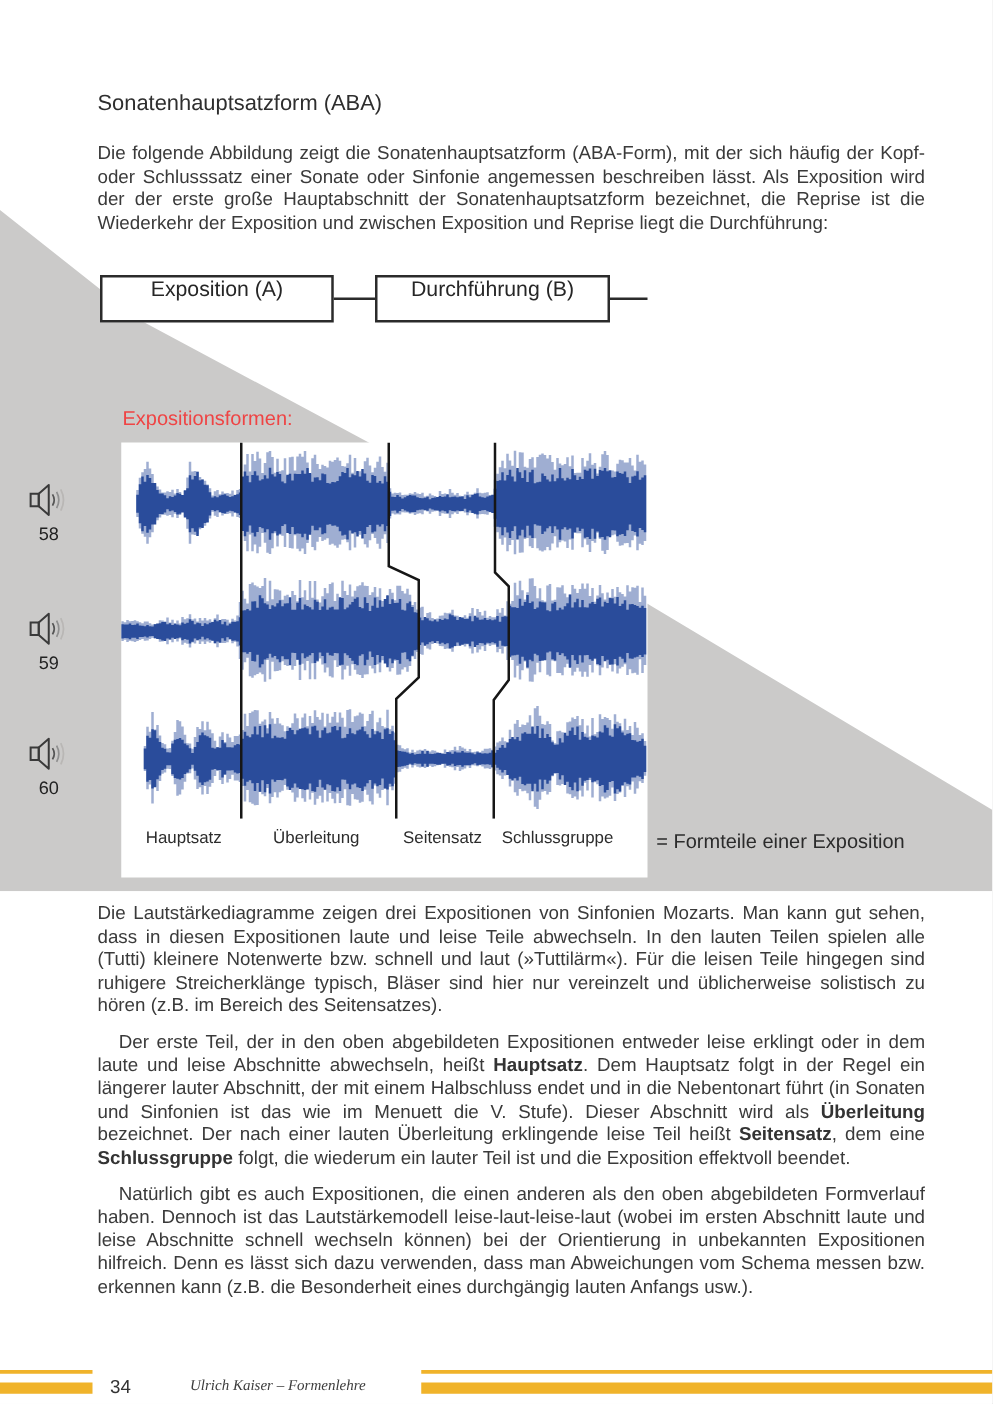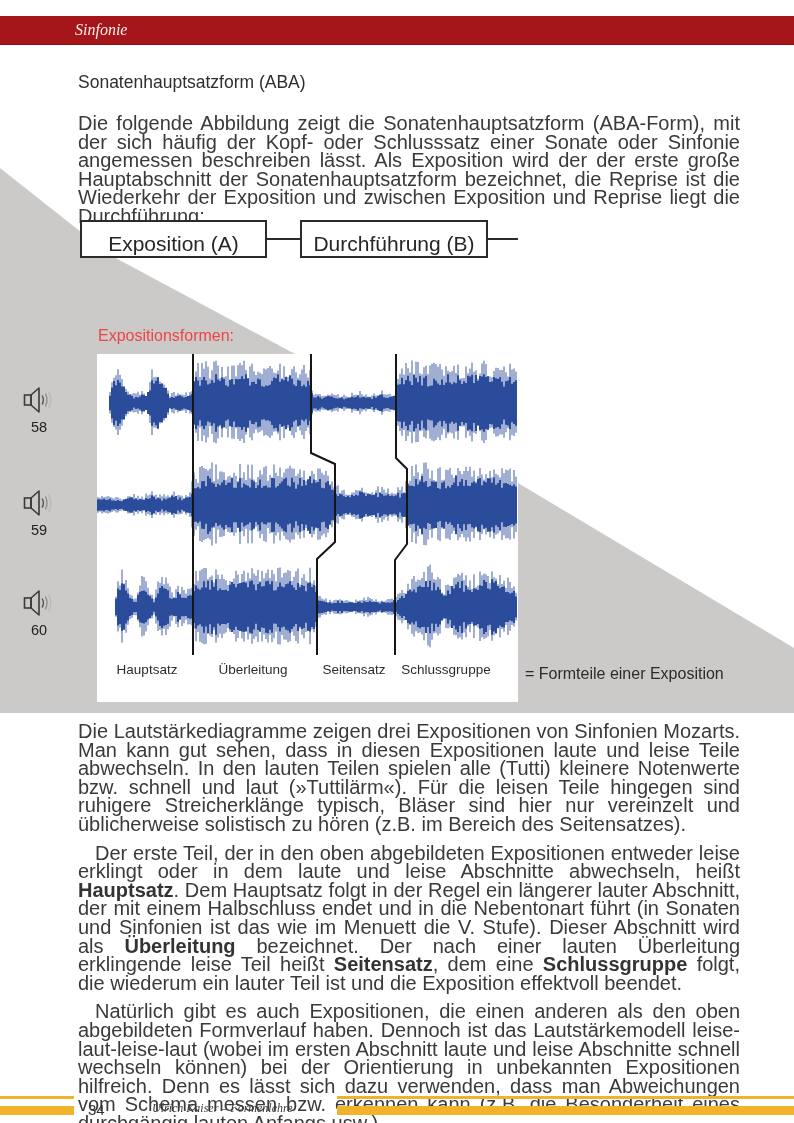--- a/index.html
+++ b/index.html
@@ -8,29 +8,29 @@
   
   .header-bar{position:absolute;left:0;top:16px;width:794px;height:28px;background:#a5161a;
               border-bottom:1px solid #8e1115;}
   .header-bar span{position:absolute;left:75px;top:0;line-height:27px;color:#f7efef;
                    font-family:"Liberation Serif",serif;font-style:italic;font-size:16px;}
   
   .gray-band{position:absolute;left:0;top:0;width:794px;height:1123px;background:#cbcac9;
              clip-path:polygon(0px 168px,110px 255px,295px 354px,518px 483px,794px 648px,794px 713px,0px 713px);}
   
   .h1{position:absolute;left:78px;top:72px;font-size:17.5px;font-weight:normal;color:#2e2e2e;}
-  .bodytext{font-size:20px;line-height:18.6px;color:#3a3a3a;text-align:justify;}
+  .bodytext{font-size:15px;line-height:18.6px;color:#3a3a3a;text-align:justify;}
   .intro{position:absolute;left:78px;top:114px;width:662px;margin:0;}
   .paras{position:absolute;left:78px;top:722px;width:662px;}
   .paras p{margin:0 0 10px 0;}
   .paras p.indent{text-indent:17px;}
   .bodytext b{color:#333;}
   
   .fbox{position:absolute;top:220px;height:34px;background:#fff;border:2px solid #2b2b2b;
-        display:flex;align-items:flex-end;justify-content:center;font-size:21px;color:#262626;}
+        display:flex;align-items:flex-start;justify-content:center;font-size:17px;color:#262626;}
   .connector{position:absolute;top:238px;height:2px;background:#2b2b2b;}
   .diagram-caption{position:absolute;left:80px;top:280px;width:625px;text-align:center;
                    font-size:24px;color:#2b2b2b;}
   .expo-label{position:absolute;left:98px;top:327px;font-size:16px;color:#ef4444;}
   
   .fig-panel{position:absolute;left:97px;top:354px;width:421px;height:348px;background:#ffffff;}
   .fig-panel svg{position:absolute;left:0;top:0;}
   .section-labels{position:absolute;left:0;top:308px;width:421px;height:20px;}
   .section-labels span{position:absolute;transform:translateX(-50%);font-size:13.5px;color:#2c2c2c;white-space:nowrap;}
   .legend{position:absolute;left:525px;top:665px;font-size:16px;color:#2b2b2b;}
@@ -41,23 +41,20 @@
   .bar{position:absolute;background:#f0b32a;}
   .page-num{position:absolute;left:88px;top:1101px;font-size:15px;color:#333;}
   .credit{position:absolute;left:152px;top:1101px;font-family:"Liberation Serif",serif;
           font-style:italic;font-size:12px;color:#3c3c3c;}
 </style>
 </head>
 <body>
 
 <div class="page">
 
-  <div class="header-bar">
-    <span>Sinfonie</span>
-  </div>
 
   <div class="gray-band"></div>
 
   <div class="h1">Sonatenhauptsatzform (ABA)</div>
   <p class="bodytext intro"><span>Die folgende Abbildung zeigt die Sonatenhauptsatzform (ABA-Form), mit der sich häufig der Kopf- oder Schlusssatz einer Sonate oder Sinfonie angemessen beschreiben lässt. Als Exposition wird der der erste große Hauptabschnitt der Sonatenhauptsatzform bezeichnet, die Reprise ist die Wiederkehr der Exposition und zwischen Exposition und Reprise liegt die Durchführung:</span></p>
 
   <div class="fbox" style="left:80px;width:183px;">
     <span>Exposition (A)</span>
   </div>
   <div class="connector" style="left:267px;width:33px;"></div>

